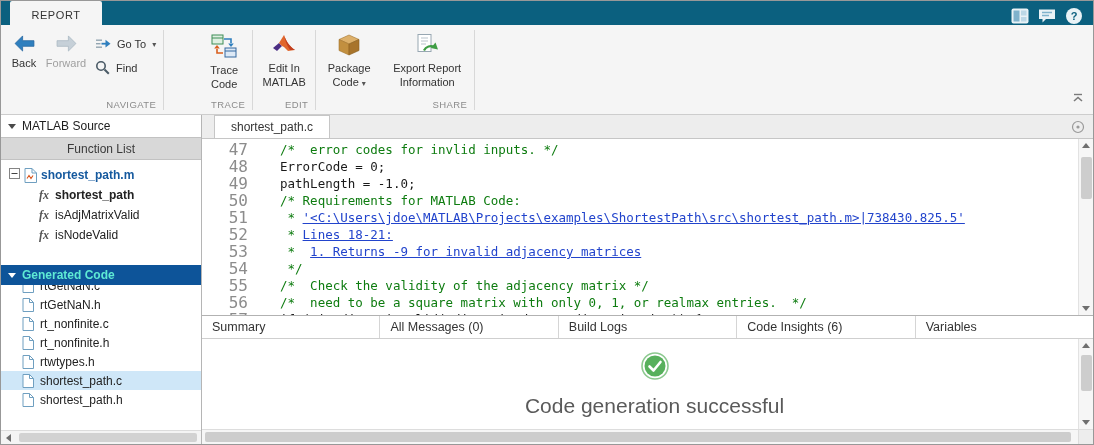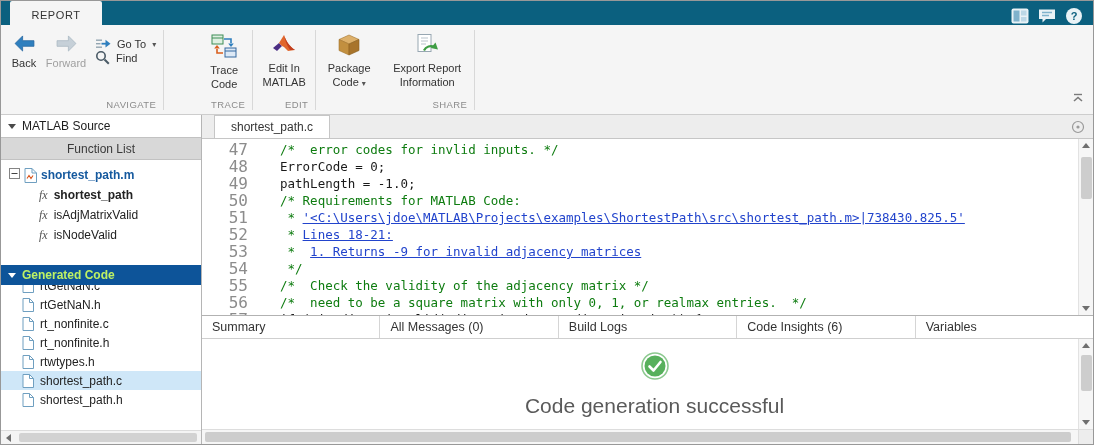--- a/index.html
+++ b/index.html
@@ -13,21 +13,21 @@
   .tb-icon { width:21px; height:21px; display:flex; align-items:center; justify-content:center; }
 
   
   .ribbon { height:90px; background:#f5f5f5; border-bottom:1px solid #cdcdcd; display:flex; flex:none; position:relative; padding-left:2px; }
   .rgroup { display:flex; flex-direction:column; }
   .rbody { flex:1; display:flex; }
   .rlabel { font-size:9.5px; color:#8b8b8b; text-align:right; padding:0 6px 4px; letter-spacing:.4px; }
   .rsep { width:1px; background:#d8d8d8; margin:5px 1px 4px; }
   .nav-btn { width:42px; padding-top:10px; display:flex; flex-direction:column; align-items:center; gap:5px; font-size:11px; color:#333; }
   .nav-btn.disabled { color:#a0a0a0; }
-  .smalls { display:flex; flex-direction:column; padding-top:13px; margin-left:8px; margin-right:6px; }
+  .smalls { display:flex; flex-direction:column; padding-top:13px; gap:10px; margin-left:8px; margin-right:6px; }
   .small-btn { display:flex; align-items:center; gap:6px; font-size:11px; color:#333; }
   .big-btn { padding-top:8px; display:flex; flex-direction:column; align-items:center; font-size:11px; color:#333; text-align:center; line-height:1.25; }
   .big-btn .lbl { margin-top:5px; }
   .w-trace { width:54px;margin-left:32px; } .w-edit { width:60px; } .w-pkg { width:64px; } .w-exp { width:92px; }
   .caret { font-size:8px; color:#555; }
   .collapse-ribbon { position:absolute; right:9px; bottom:7px; }
 
   
   .bodyrow { flex:1; display:flex; min-height:0; }
 
@@ -36,22 +36,22 @@
   .src-header { height:22px; display:flex; align-items:center; gap:6px; padding-left:7px; font-size:12px; color:#1c1c1c; flex:none; }
   .tri-down { width:0; height:0; border-left:4px solid transparent; border-right:4px solid transparent; border-top:5px solid #4a4a4a; }
   .side-tabs { height:23px; display:flex; flex:none; border-top:1px solid #c2c2c2; border-bottom:1px solid #c2c2c2; }
   .side-tab { flex:1; display:flex; align-items:center; justify-content:center; font-size:12px; cursor:default; }
   .side-tab.active { background:#d8d8d8; color:#3a3a3a; }
   .side-tab:not(.active) { background:#f4f4f4; color:#0072bd; border-left:1px solid #c2c2c2; }
   .tree { height:105px; padding-top:5px; font-size:12px; flex:none; overflow:hidden; }
   .tree-row { height:20px; display:flex; align-items:center; gap:4px; padding-left:8px; color:#222; }
   .root-label { color:#15599e; font-weight:bold; }
   .fn-row { padding-left:38px; height:20px; display:flex; align-items:center; gap:6px; color:#222; }
-  .fx { font-style:italic; font-weight:normal; font-family:"Liberation Serif", serif; font-size:12px; color:#555; }
-  .gen-header { height:20px; background:#0d5499; color:#bef264; display:flex; align-items:center; gap:6px; padding-left:7px; font-size:12px; font-weight:bold; flex:none; }
+  .fx { font-style:italic; font-weight:bold; font-family:"Liberation Serif", serif; font-size:12px; color:#555; }
+  .gen-header { height:20px; background:#0d5499; color:#5eead4; display:flex; align-items:center; gap:6px; padding-left:7px; font-size:12px; font-weight:bold; flex:none; }
   .gen-header .tri-down { border-top-color:#fff; }
   .file-list { flex:1; overflow:hidden; }
   .file-row { height:19px; display:flex; align-items:center; gap:6px; padding-left:21px; font-size:12px; color:#222; }
   .file-row.selected { background:#cfe7f8; }
   .file-row.clipped { margin-top:-9px; }
   .ficon { display:flex; align-items:center; }
   .side-scroll { height:14px; flex:none; background:#f4f4f4; border-top:1px solid #dcdcdc; position:relative; }
   .tri-left { width:0; height:0; border-top:4px solid transparent; border-bottom:4px solid transparent; border-right:5px solid #6f6f6f; position:absolute; left:5px; top:3px; }
   .side-scroll .hthumb { position:absolute; left:18px; right:4px; top:2px; height:9px; background:#d2d2d2; border-radius:2px; }
 

